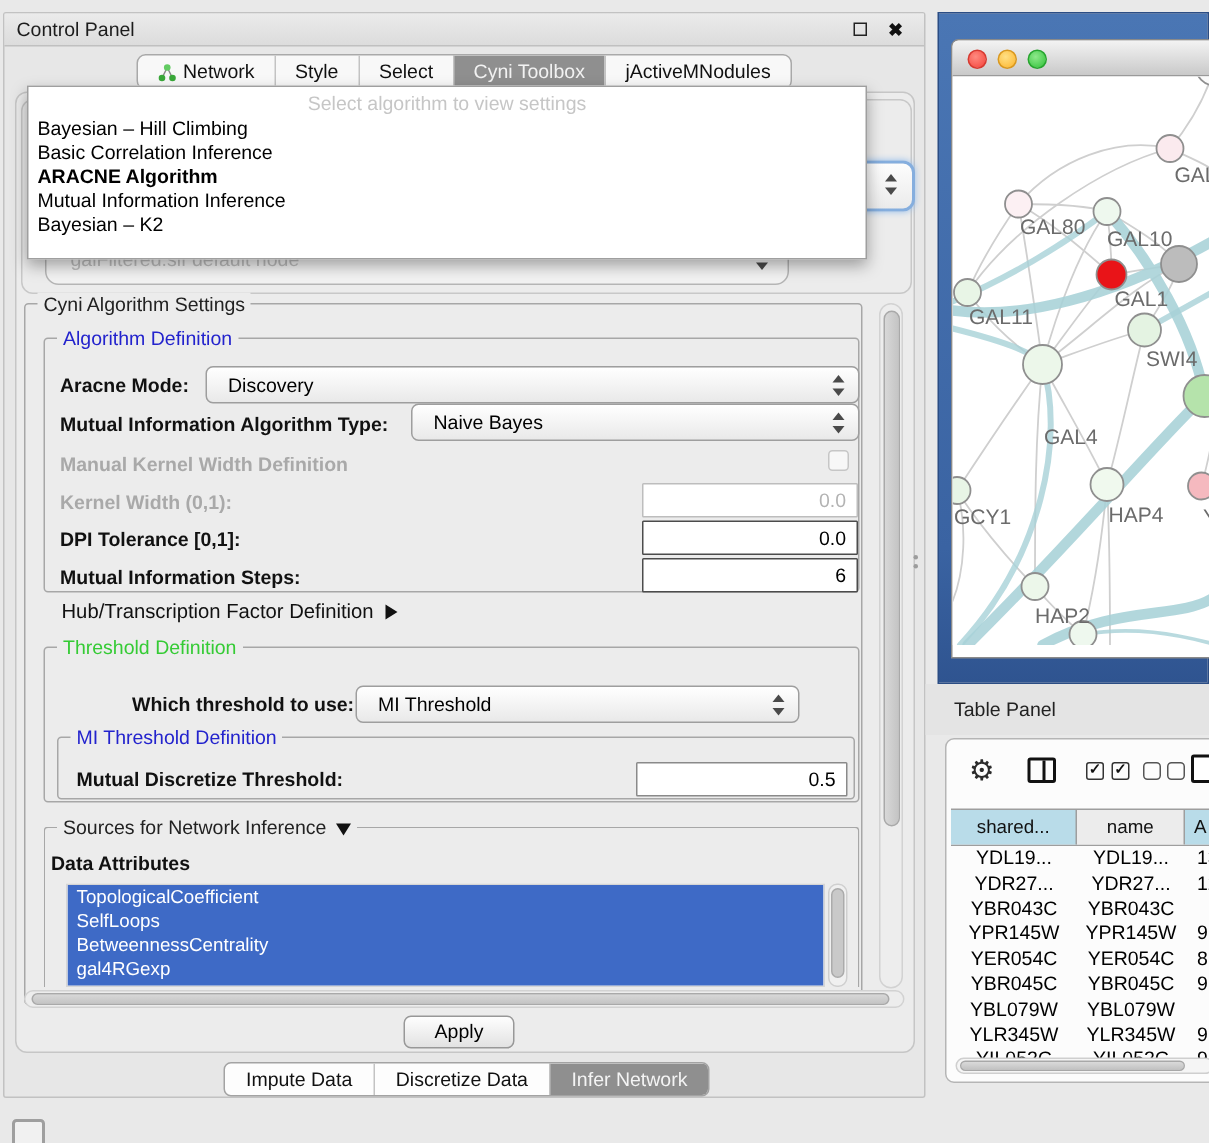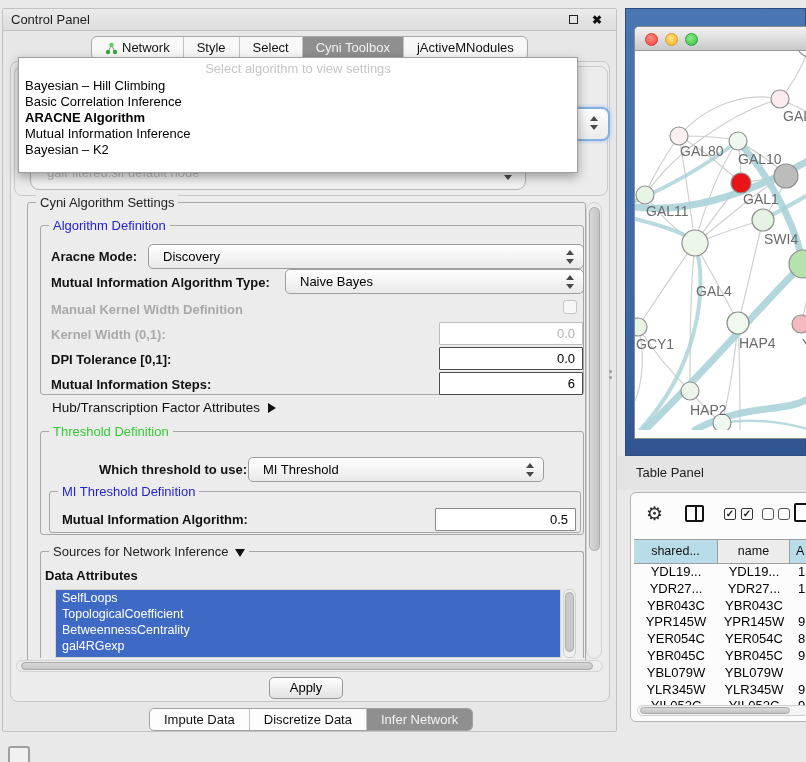--- a/index.html
+++ b/index.html
@@ -33,21 +33,21 @@
   #popup-ph { position:absolute; left:0; top:3px; width:100%; text-align:center; color:#c6c6c6; font-size:13px; }
   #popup-items { position:absolute; left:1px; top:20px; width:98%; }
   .pop-item { height:16px; line-height:16px; padding-left:5px; font-size:13px; color:#000; white-space:nowrap; }
   .pop-item.bold { font-weight:bold; }
 
   
   .group { position:absolute; border:1px solid #a7a7a7; border-radius:3px; }
   .group > .gtitle { position:absolute; top:-8px; left:8px; background:#ececec; padding:0 4px; font-size:13px; color:#222; white-space:nowrap; }
   .gtitle.blue { color:#2323cd; }
   .gtitle.green { color:#35cb35; }
-  #settings-group { left:16px; top:140px; width:559px; height:468px; }
+  #settings-group { left:5px; top:140px; width:559px; height:468px; }
 
   .lbl { position:absolute; font-size:13px; color:#111; white-space:nowrap; }
   .lbl.b { font-weight:bold; }
   .lbl.dis { color:#a9a9a9; font-weight:bold; }
 
   .combo { position:absolute; height:25px; border:1px solid #9e9e9e; border-radius:5px; background:linear-gradient(#ffffff,#e9e9e9); }
   .combo .cval { position:absolute; left:14px; top:4px; font-size:13px; color:#000; }
   .spin { position:absolute; right:8px; top:5px; width:9px; height:14px; }
   .spin i { position:absolute; left:0; width:0; height:0; border-left:4.5px solid transparent; border-right:4.5px solid transparent; }
   .spin .up { top:0; border-bottom:5px solid #4a4a4a; }
@@ -204,48 +204,48 @@
           <span class="lbl dis" style="left:10px; top:101px;">Kernel Width (0,1):</span>
           <input class="tfield dis" style="left: 398px; top: 96px; width: 144px;" value="0.0">
 
           <span class="lbl b" style="left:10px; top:126px;">DPI Tolerance [0,1]:</span>
           <input class="tfield" style="left: 398px; top: 121px; width: 144px;" value="0.0">
 
           <span class="lbl b" style="left:10px; top:151px;">Mutual Information Steps:</span>
           <input class="tfield" style="left: 398px; top: 146px; width: 144px;" value="6">
         </div>
 
-        <span class="lbl" style="left:24px; top:197px; font-size:13.5px;"><span>Hub/Transcription Factor Attributes</span><span class="tri-right"></span></span>
+        <span class="lbl" style="left:24px; top:197px; font-size:13.5px;"><span>Hub/Transcription Factor Definition</span><span class="tri-right"></span></span>
 
         <div class="group" style="left:12px; top:228px; width:544px; height:104px;">
           <span class="gtitle green">Threshold Definition</span>
 
           <span class="lbl b" style="left:58px; top:30px;">Which threshold to use:</span>
           <div class="combo" style="left:207px; top:25px; width:296px;">
             <span class="cval">MI Threshold</span>
             <span class="spin">
                 <i class="up"></i>
                 <i class="dn"></i>
               </span>
           </div>
 
           <div class="group" style="left:8px; top:59px; width:532px; height:42px;">
             <span class="gtitle blue">MI Threshold Definition</span>
-            <span class="lbl b" style="left:12px; top:20px;">Mutual Information Algorithm:</span>
+            <span class="lbl b" style="left:12px; top:20px;">Mutual Discretize Threshold:</span>
             <input class="tfield" style="left: 385px; top: 16px; width: 141px; border-color: rgb(138, 138, 138);" value="0.5">
           </div>
         </div>
 
         <div class="group" style="left:12px; top:348px; width:544px; height:107px; border-bottom:none; border-radius:3px 3px 0 0;">
           <span class="gtitle"><span>Sources for Network Inference</span><span class="tri-down"></span></span>
           <span class="lbl b" style="left:4px; top:16px;">Data Attributes</span>
 
           <div id="attr-list">
+            <div class="attr-item">TopologicalCoefficient</div>
             <div class="attr-item">SelfLoops</div>
-            <div class="attr-item">TopologicalCoefficient</div>
             <div class="attr-item">BetweennessCentrality</div>
             <div class="attr-item">gal4RGexp</div>
             <div class="attr-item"></div>
           </div>
           <div id="attr-vscroll">
               <div class="thumb"></div>
             </div>
         </div>
       </div>
 

